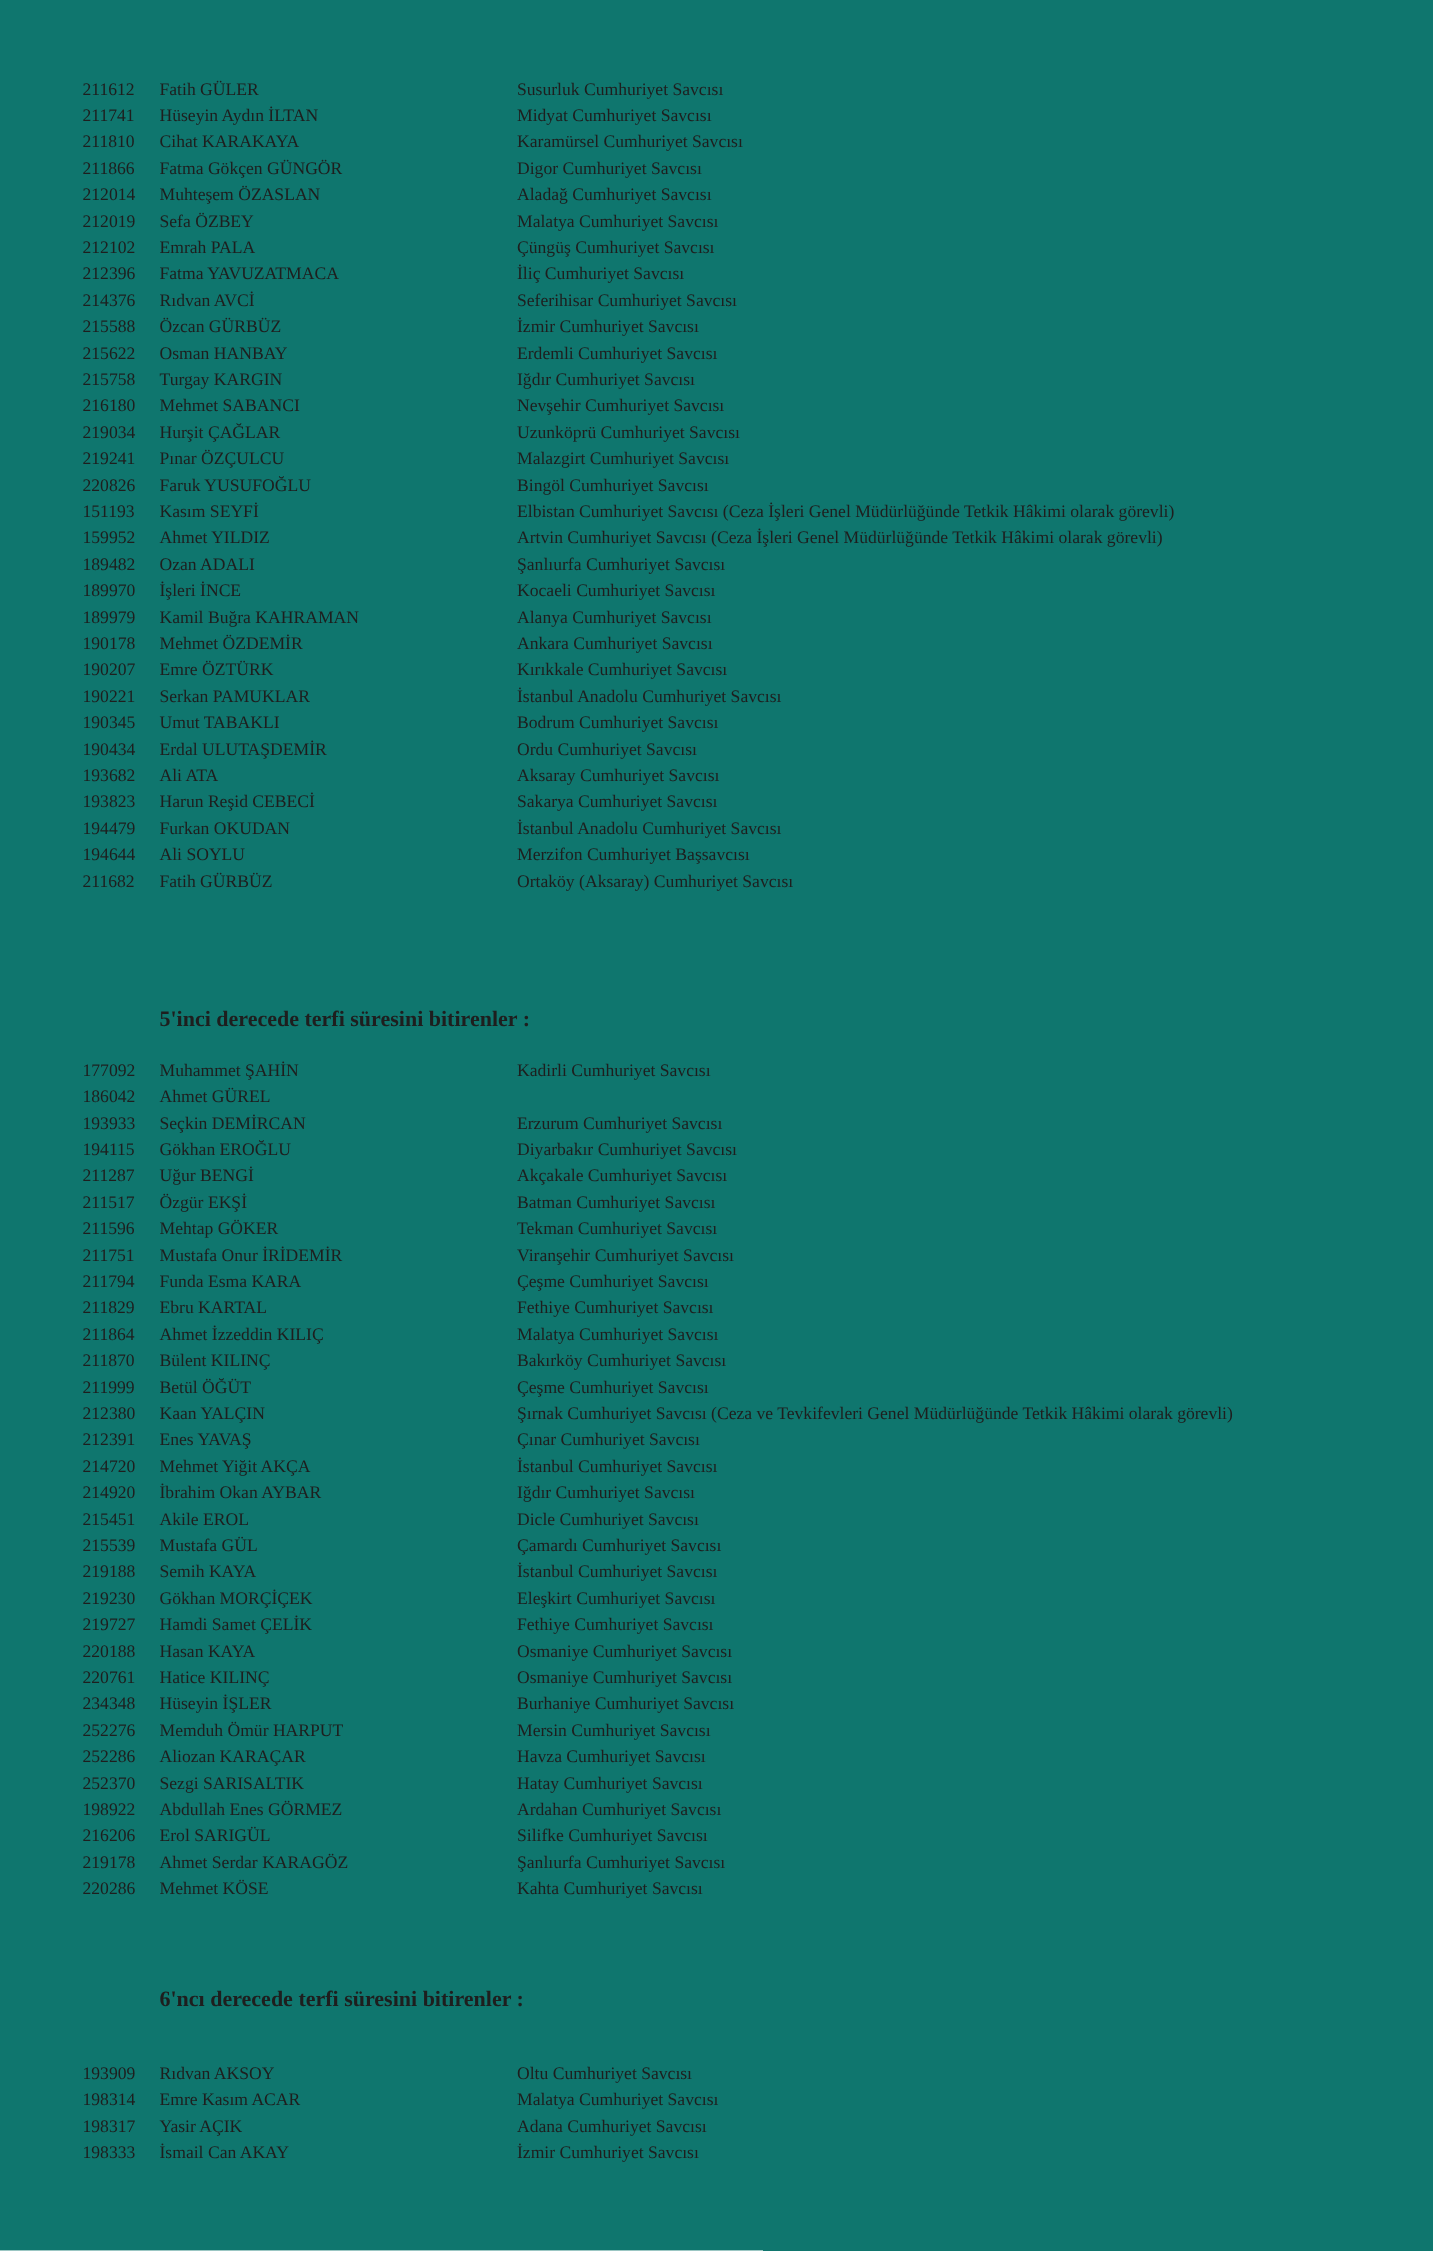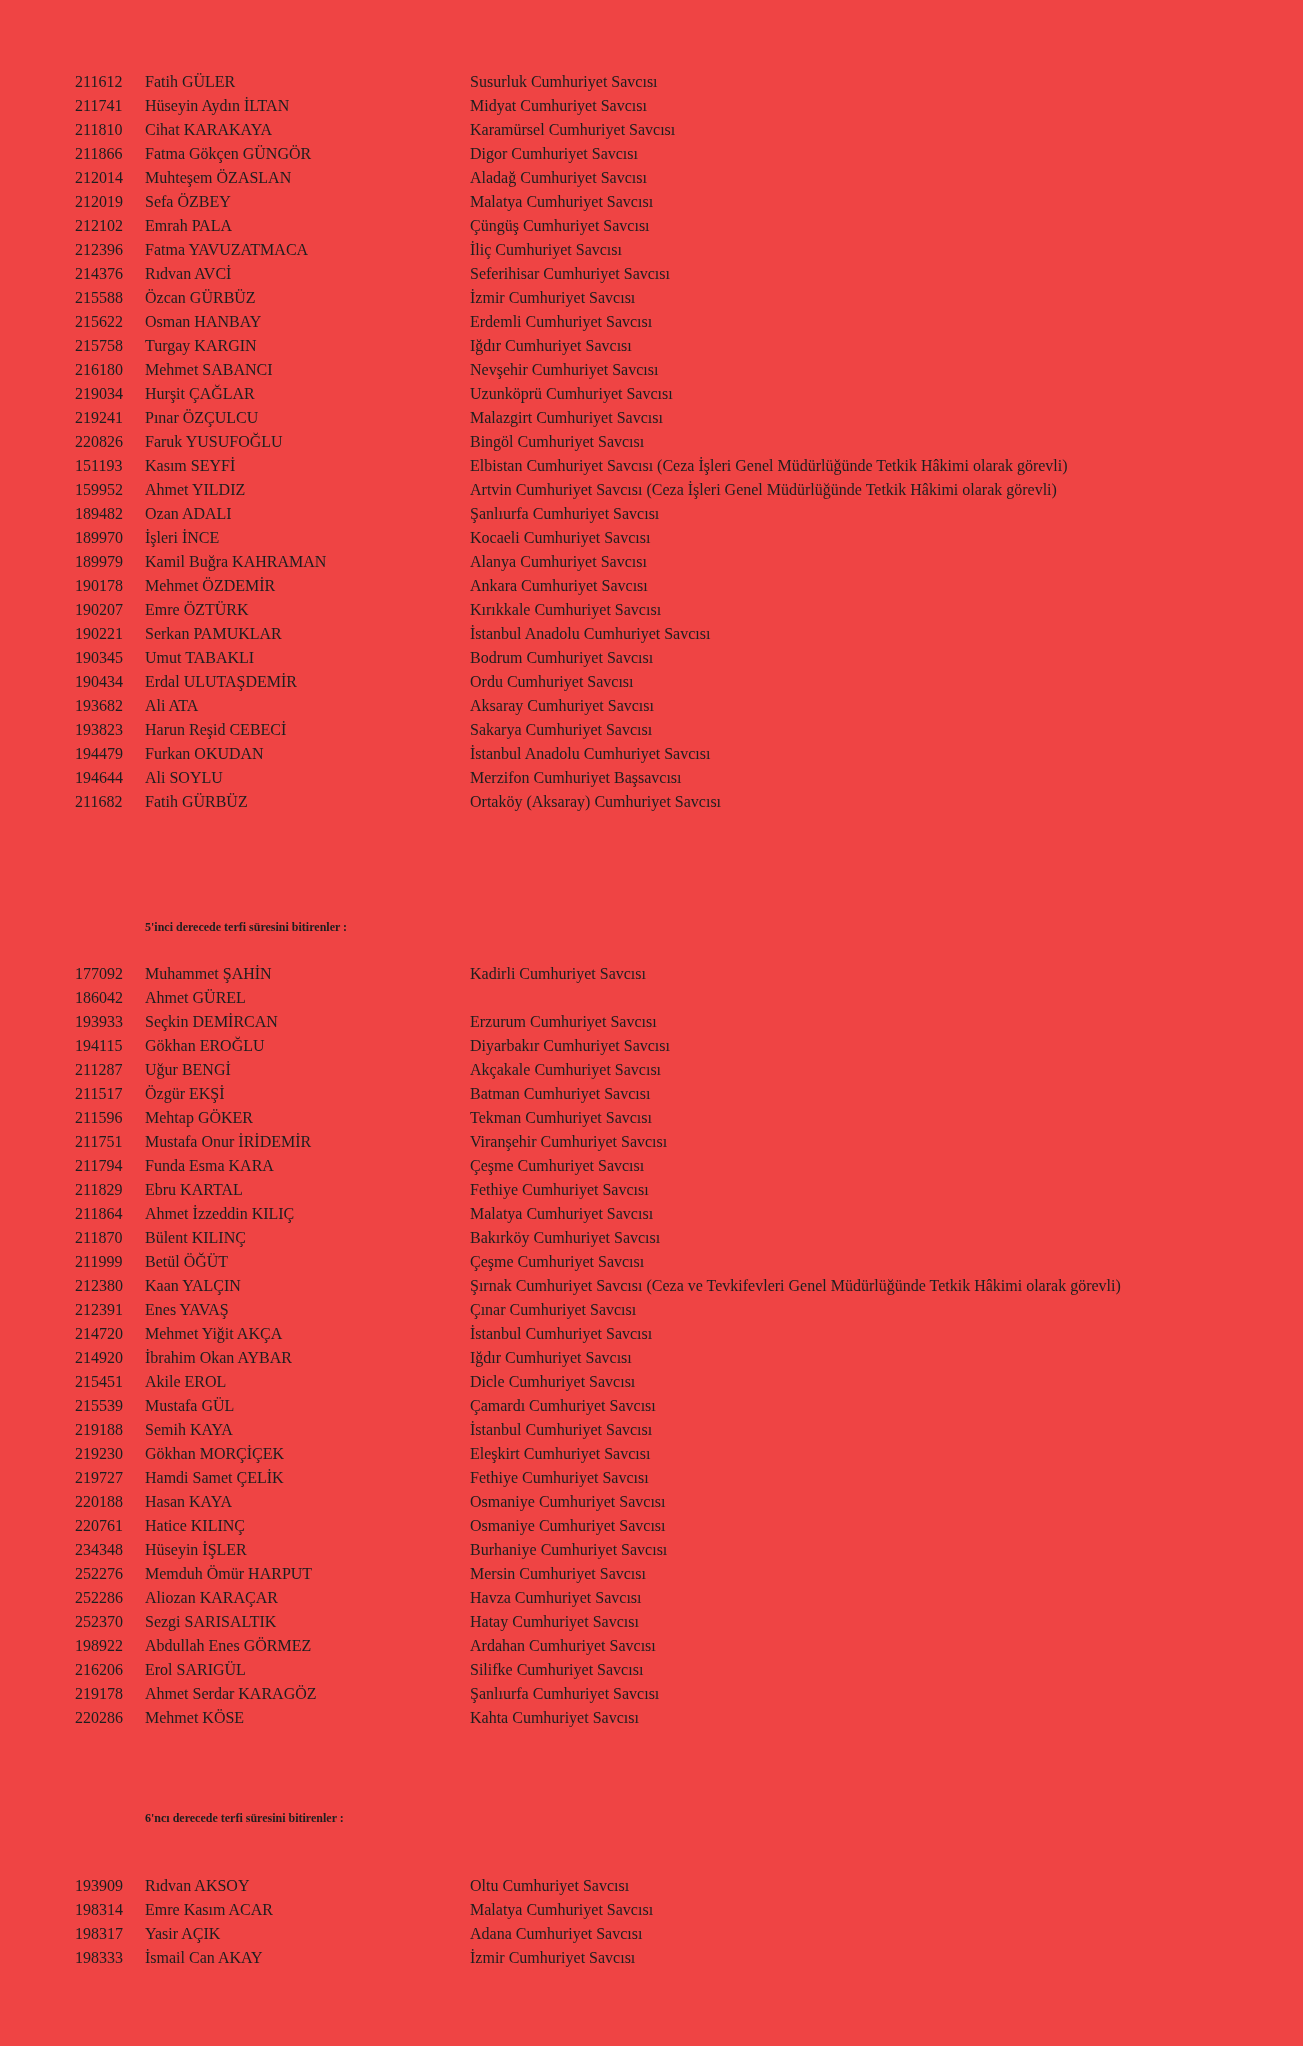--- a/index.html
+++ b/index.html
@@ -1,31 +1,31 @@
 <!DOCTYPE html>
 <html><head>
 <meta charset="utf-8">
 <style>
   html, body { margin: 0; padding: 0; background: #ffffff; }
   .page {
     position: relative;
     width: 1303px;
     height: 2046px;
-    background: #ef4444;
+    background: #0f766e;
     font-family: "Liberation Serif", "DejaVu Serif", serif;
     color: #1e1e1e;
     overflow: hidden;
   }
   .section { position: absolute; left: 0; width: 1303px; }
   #sec0 { top: 70px; }
   #sec1 { top: 915px; }
   #sec2 { top: 1806px; }
   .section-heading {
     margin: 0 0 23px 145px;
-    font-size: 12px;
+    font-size: 20px;
     line-height: 24px;
     font-weight: bold;
     white-space: nowrap;
   }
   #sec2 .section-heading { margin-bottom: 44px; }
   .row {
     display: flex;
     height: 24px;
     line-height: 24px;
     font-size: 16px;

